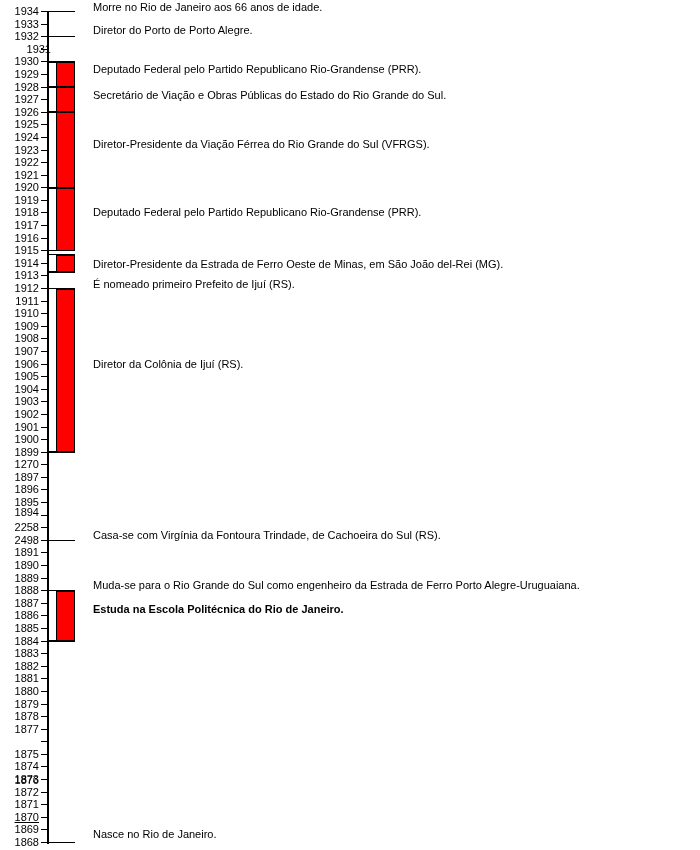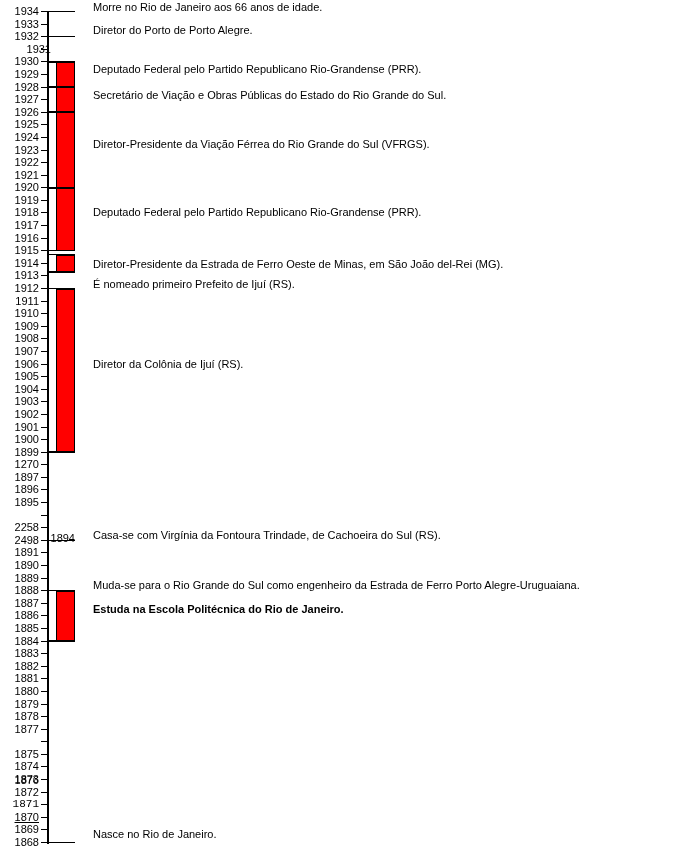--- a/index.html
+++ b/index.html
@@ -131,21 +131,21 @@
       <div class="year-label" style="left: 9px; top: 445.682px; color: rgb(0, 0, 0);">1899</div>
       <div class="tick" style="left: 41px; top: 464.273px; width: 6px; background: rgb(0, 0, 0);"></div>
       <div class="year-label" style="left: 9px; top: 458.273px; color: rgb(0, 0, 0);">1270</div>
       <div class="tick" style="left: 41px; top: 476.864px; width: 6px; background: rgb(0, 0, 0);"></div>
       <div class="year-label" style="left: 9px; top: 470.864px; color: rgb(0, 0, 0);">1897</div>
       <div class="tick" style="left: 41px; top: 489.455px; width: 6px; background: rgb(0, 0, 0);"></div>
       <div class="year-label" style="left: 9px; top: 483.455px; color: rgb(0, 0, 0);">1896</div>
       <div class="tick" style="left: 41px; top: 502.045px; width: 6px; background: rgb(0, 0, 0);"></div>
       <div class="year-label" style="left: 9px; top: 496.045px; color: rgb(0, 0, 0);">1895</div>
       <div class="tick" style="left: 41px; top: 514.636px; width: 6px; background: rgb(0, 0, 0);"></div>
-      <div class="year-label" style="left: 9px; top: 532px; color: rgb(0, 0, 0); margin-left: 36px;">1894</div>
+      <div class="year-label" style="left: 9px; top: 506px; color: rgb(0, 0, 0);">1894</div>
       <div class="tick" style="left: 41px; top: 527.227px; width: 6px; background: rgb(0, 0, 0);"></div>
       <div class="year-label" style="left: 9px; top: 521.227px; color: rgb(0, 0, 0);">2258</div>
       <div class="tick" style="left: 41px; top: 539.818px; width: 6px; background: rgb(0, 0, 0);"></div>
       <div class="year-label" style="left: 9px; top: 533.818px; color: rgb(0, 0, 0);">2498</div>
       <div class="tick" style="left: 41px; top: 552.409px; width: 6px; background: rgb(0, 0, 0);"></div>
       <div class="year-label" style="left: 9px; top: 546.409px; color: rgb(0, 0, 0);">1891</div>
       <div class="tick" style="left: 41px; top: 565px; width: 6px; background: rgb(0, 0, 0);"></div>
       <div class="year-label" style="left: 9px; top: 559px; color: rgb(0, 0, 0);">1890</div>
       <div class="tick" style="left: 41px; top: 577.591px; width: 6px; background: rgb(0, 0, 0);"></div>
       <div class="year-label" style="left: 9px; top: 571.591px; color: rgb(0, 0, 0);">1889</div>
@@ -177,21 +177,21 @@
       <div class="year-label" style="left: 9px; top: 735.273px; color: rgb(0, 0, 0); margin-top: 39px;">1876</div>
       <div class="tick" style="left: 41px; top: 753.864px; width: 6px; background: rgb(0, 0, 0);"></div>
       <div class="year-label" style="left: 9px; top: 747.864px; color: rgb(0, 0, 0);">1875</div>
       <div class="tick" style="left: 41px; top: 766.455px; width: 6px; background: rgb(0, 0, 0);"></div>
       <div class="year-label" style="left: 9px; top: 760.455px; color: rgb(0, 0, 0);">1874</div>
       <div class="tick" style="left: 41px; top: 779.045px; width: 6px; background: rgb(0, 0, 0);"></div>
       <div class="year-label" style="left: 9px; top: 773.045px; color: rgb(0, 0, 0);">1873</div>
       <div class="tick" style="left: 41px; top: 791.636px; width: 6px; background: rgb(0, 0, 0);"></div>
       <div class="year-label" style="left: 9px; top: 785.636px; color: rgb(0, 0, 0);">1872</div>
       <div class="tick" style="left: 41px; top: 804.227px; width: 6px; background: rgb(0, 0, 0);"></div>
-      <div class="year-label" style="left: 9px; top: 798.227px; color: rgb(0, 0, 0); font-family: Liberation Mono, monospace;">1871</div>
+      <div class="year-label" style="left: 9px; top: 798.227px; color: rgb(0, 0, 0);">1871</div>
       <div class="tick" style="left: 41px; top: 816.818px; width: 6px; background: rgb(0, 0, 0);"></div>
       <div class="year-label" style="left: 9px; top: 810.818px; color: rgb(0, 0, 0); text-decoration: underline;">1870</div>
       <div class="tick" style="left: 41px; top: 829.409px; width: 6px; background: rgb(0, 0, 0);"></div>
       <div class="year-label" style="left: 9px; top: 823.409px; color: rgb(0, 0, 0);">1869</div>
       <div class="tick" style="left: 41px; top: 842px; width: 6px; background: rgb(0, 0, 0);"></div>
       <div class="year-label" style="left: 9px; top: 836px; color: rgb(0, 0, 0);">1868</div>
     </div>
   <div id="lines">
       <div class="hline" style="left: 47px; top: 10.75px; width: 28px;"></div>
       <div class="hline" style="left: 47px; top: 35.9318px; width: 28px;"></div>

